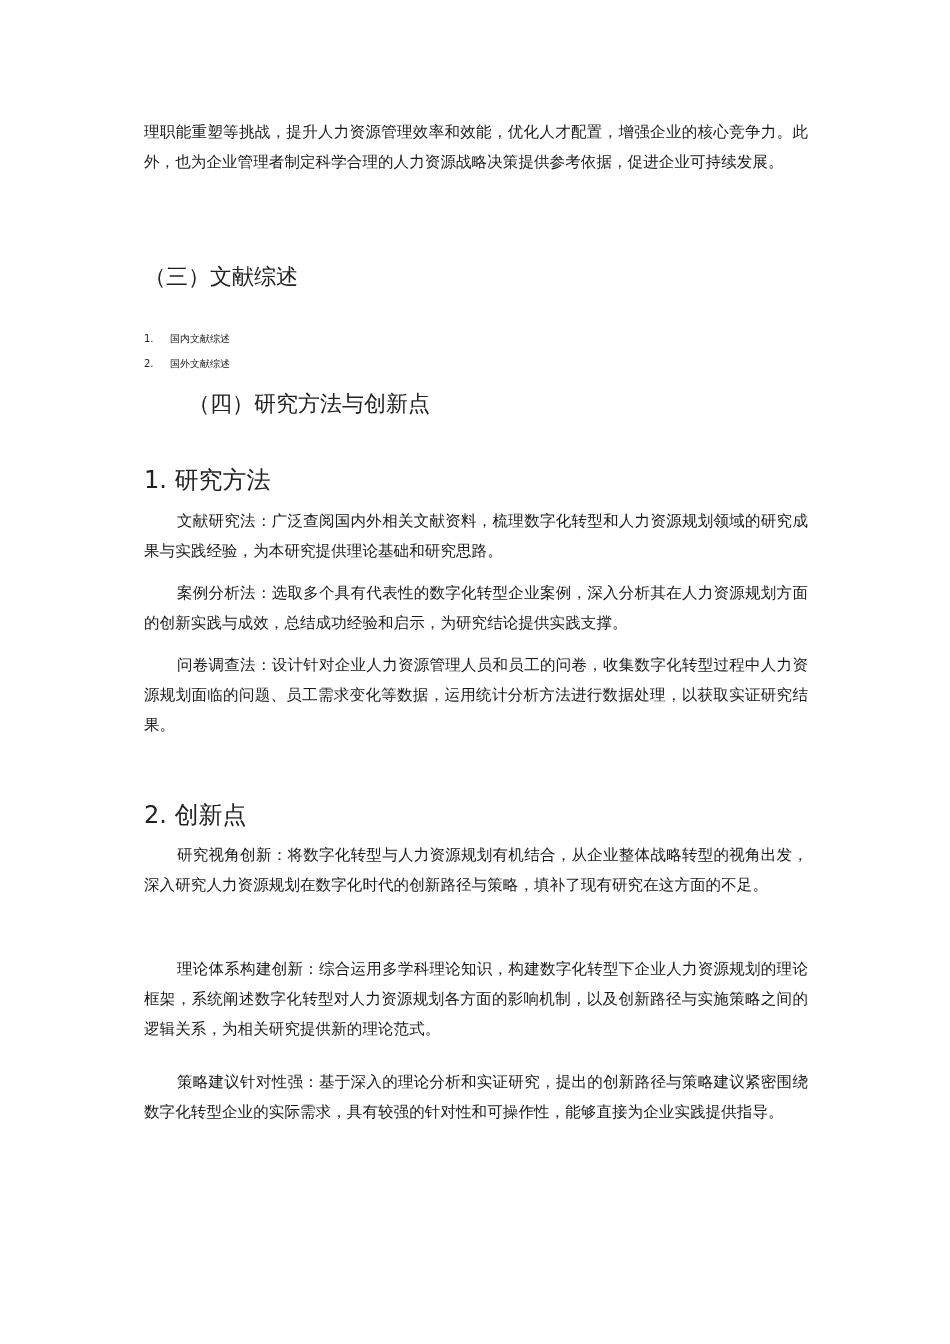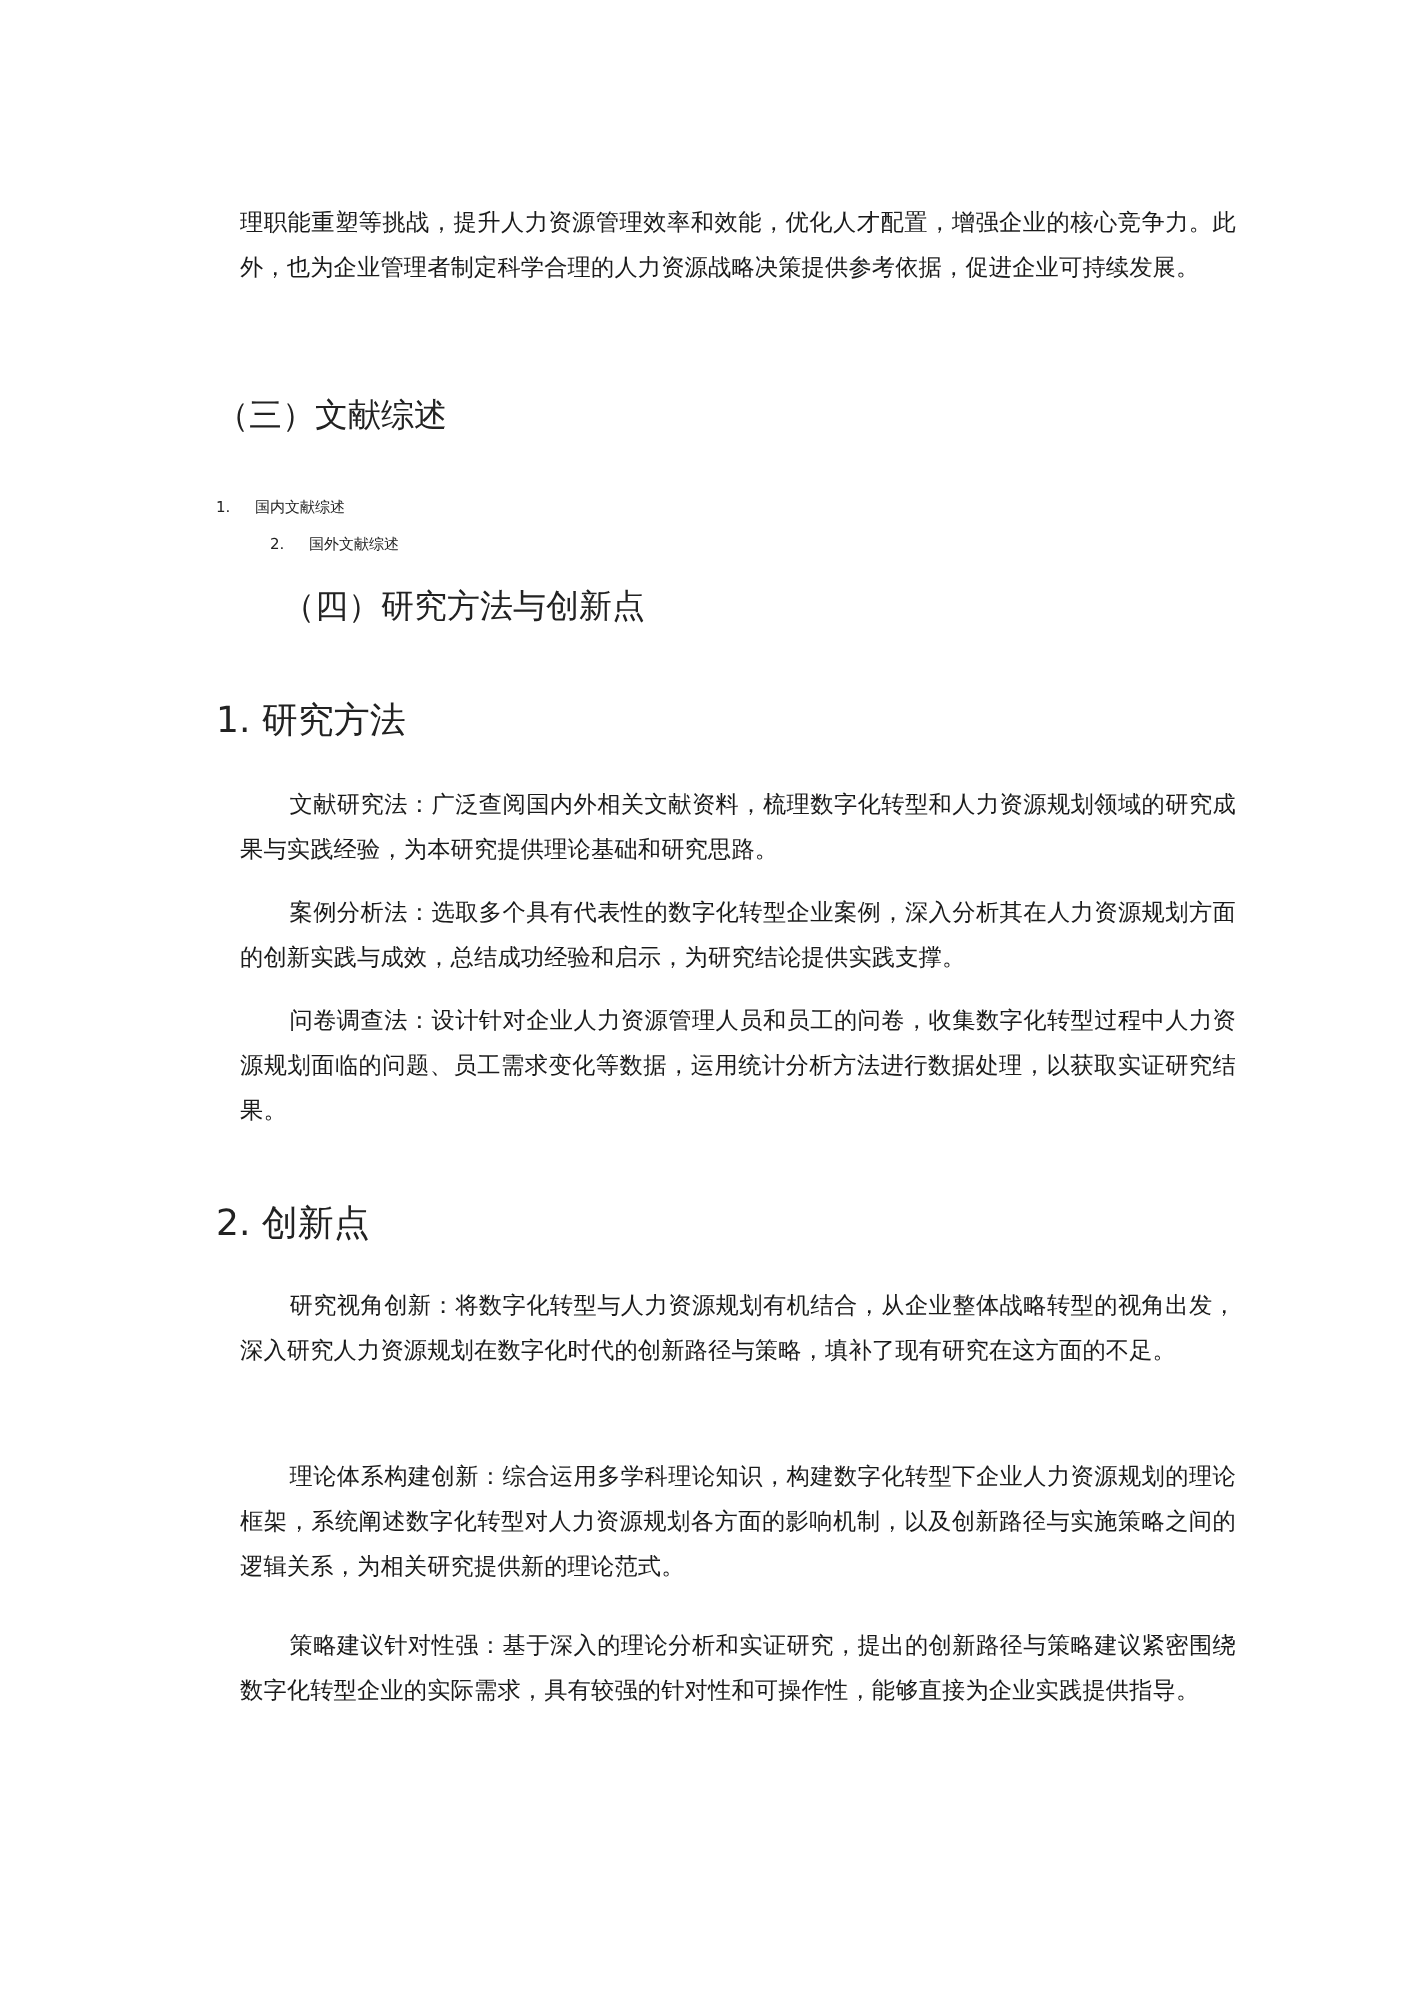--- a/index.html
+++ b/index.html
@@ -1,38 +1,38 @@
 <!DOCTYPE html>
 <html><head>
 <meta charset="utf-8">
 <style>
   html, body { margin: 0; padding: 0; background: #ffffff; }
   body { width: 950px; height: 1344px; position: relative; overflow: hidden;
          font-family: "DejaVu Serif", "Liberation Serif", serif; color: #1a1a1a; }
   .page { position: absolute; left: 144px; top: 0; width: 664px; }
-  .p { position: absolute; left: 0; width: 664px; font-size: 15.5px; line-height: 30px; margin: 16px; text-align: justify; letter-spacing: 0.1px; }
-  .p.indent { text-indent: 33px; font-family: Liberation Mono, monospace; }
+  .p { position: absolute; left: 0; width: 664px; font-size: 15.5px; line-height: 30px; margin: 0; text-align: justify; letter-spacing: 0.1px; }
+  .p.indent { text-indent: 33px; }
   .h2 { position: absolute; left: 0; font-family: "DejaVu Sans", "Liberation Sans", sans-serif; font-size: 22px; font-weight: normal; margin: 0; white-space: nowrap; color: #222; }
   .h3 { position: absolute; left: 0; font-family: "DejaVu Sans", "Liberation Sans", sans-serif; font-size: 24px; font-weight: normal; margin: 0; white-space: nowrap; color: #222; }
   .li { position: absolute; left: 0; font-family: "DejaVu Sans", "Liberation Sans", sans-serif; font-size: 10px; line-height: 24px; white-space: nowrap; color: #222; }
   .li .num { display: inline-block; width: 26px; }
 </style>
 </head>
 <body>
 
 <div class="page">
 
   <p class="p" style="top:117px;">理职能重塑等挑战，提升人力资源管理效率和效能，优化人才配置，增强企业的核心竞争力。此外，也为企业管理者制定科学合理的人力资源战略决策提供参考依据，促进企业可持续发展。</p>
 
   <h2 class="h2" style="top:262px;text-align:center;">（三）文献综述</h2>
 
   <div class="li" style="top:327px;">
     <span class="num">1.</span><span>国内文献综述</span>
   </div>
-  <div class="li" style="top:352px;margin-left:36px;">
+  <div class="li" style="top:352px;">
     <span class="num">2.</span><span>国外文献综述</span>
   </div>
 
   <h2 class="h2" style="top:389px;margin-left:44px;">（四）研究方法与创新点</h2>
 
   <h3 class="h3" style="top:464px;">1.  研究方法</h3>
 
   <p class="p indent" style="top:506px;">文献研究法：广泛查阅国内外相关文献资料，梳理数字化转型和人力资源规划领域的研究成果与实践经验，为本研究提供理论基础和研究思路。</p>
   <p class="p indent" style="top:578px;">案例分析法：选取多个具有代表性的数字化转型企业案例，深入分析其在人力资源规划方面的创新实践与成效，总结成功经验和启示，为研究结论提供实践支撑。</p>
   <p class="p indent" style="top:650px;">问卷调查法：设计针对企业人力资源管理人员和员工的问卷，收集数字化转型过程中人力资源规划面临的问题、员工需求变化等数据，运用统计分析方法进行数据处理，以获取实证研究结果。</p>

